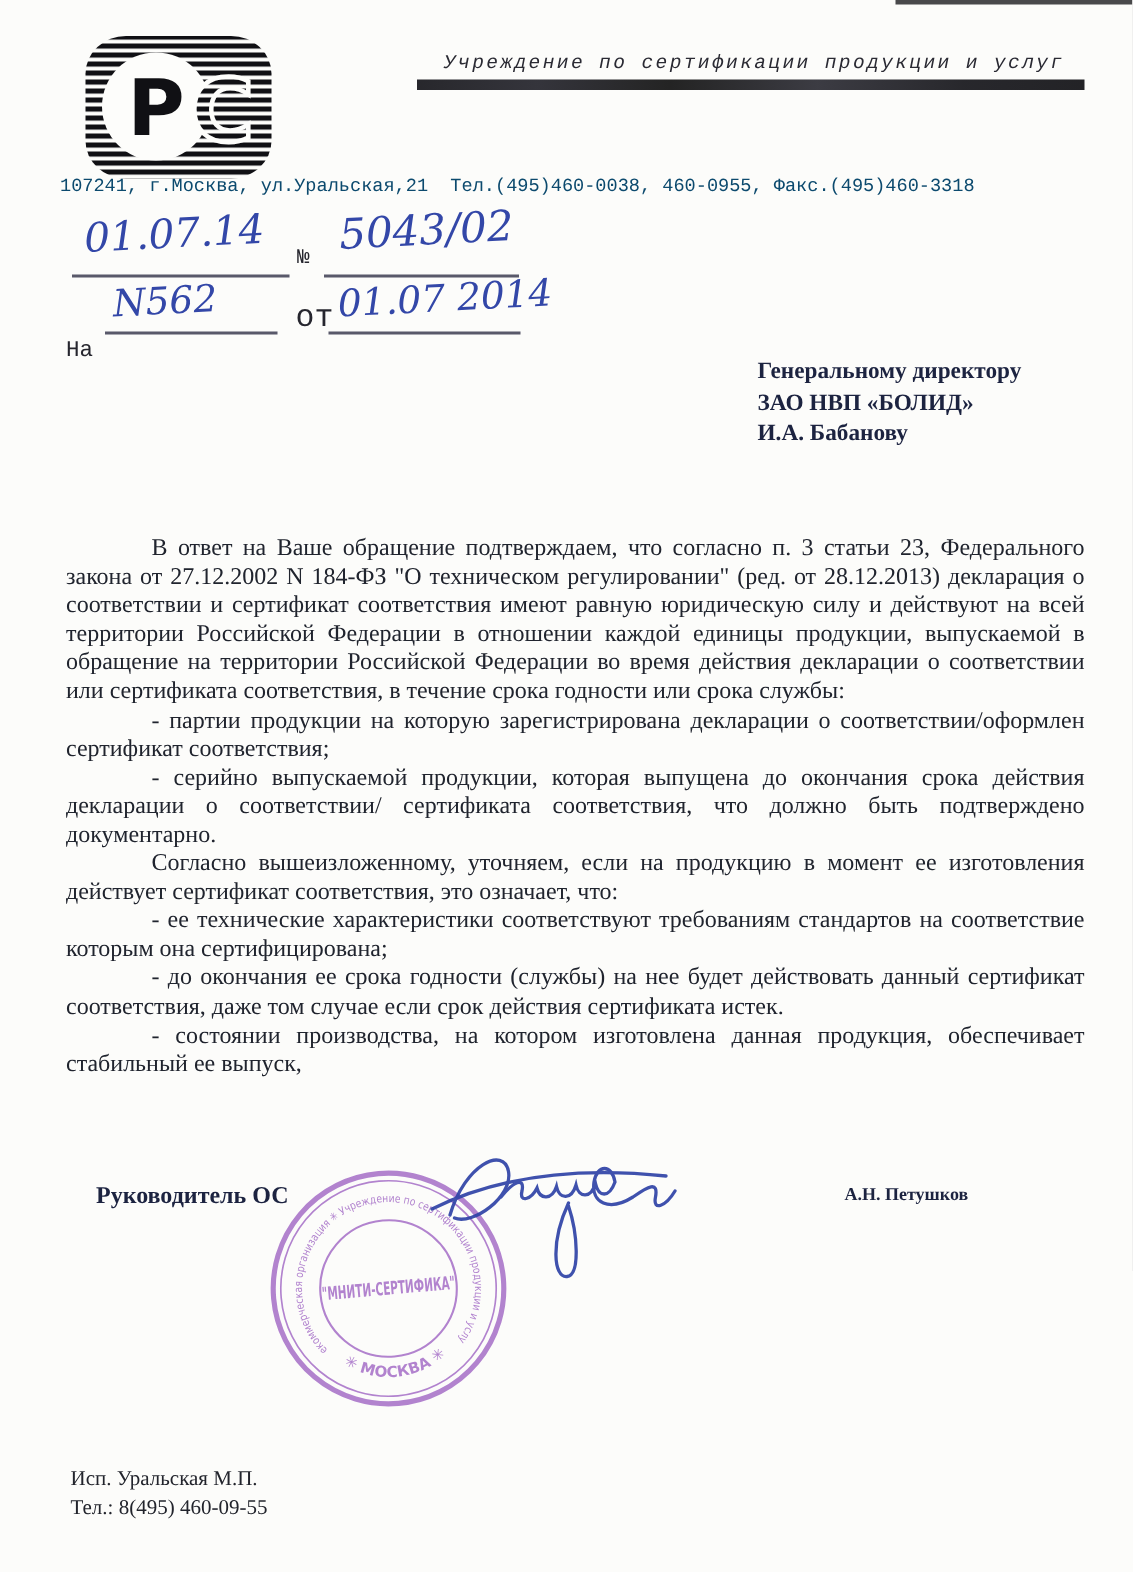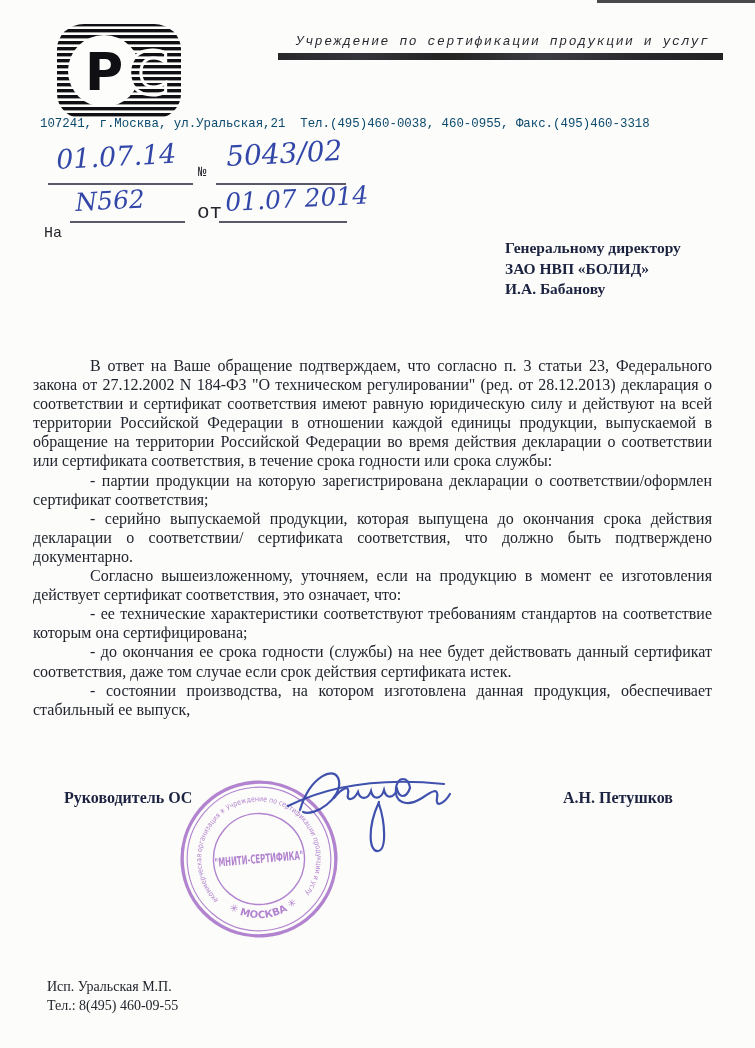--- a/index.html
+++ b/index.html
@@ -33,28 +33,28 @@
   
   .mono-label{font-family:"Liberation Mono",monospace;color:#26262e;}
   .hand{
     font-family:"DejaVu Serif",serif;font-style:italic;color:#3347a8;
     transform:rotate(-3deg);transform-origin:left bottom;white-space:pre;
   }
   .underline{height:2px;background:#3c3c50;opacity:.85;}
   
   .recipient{left:505px;top:238px;font-weight:bold;font-size:15.5px;line-height:20.5px;color:#1c2340;}
   
-  .body-text{left:33px;top:356px;width:679px;}
+  .body-text{left:44px;top:356px;width:679px;}
   .body-text p{
     margin:0;text-indent:57px;text-align:justify;
     font-size:16px;line-height:19.1px;color:#20242e;
   }
   
   .sig-title{left:64px;top:789px;font-weight:bold;font-size:16px;color:#1c2340;}
-  .sig-name{left:563px;top:789px;font-weight:bold;font-size:16px;color:#1c2340;text-align:right;}
+  .sig-name{left:563px;top:789px;font-weight:bold;font-size:12px;color:#1c2340;text-align:right;}
   
   .footer{left:47px;top:977px;font-size:14px;line-height:19px;color:#22242c;}
   .artifact-top{right:0;top:0;width:158px;height:3px;background:#1b1b1f;opacity:.8;}
 </style>
 </head>
 <body>
 
 <div class="page">
 
   <div class="abs artifact-top"></div>

